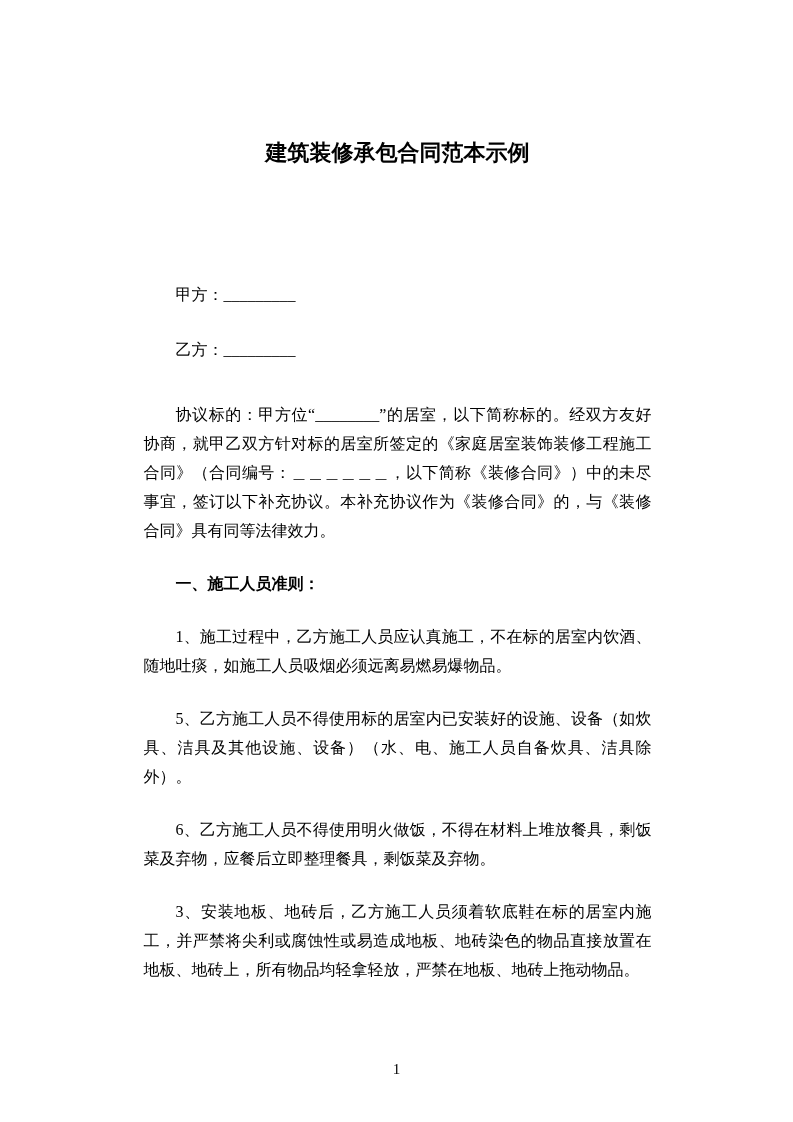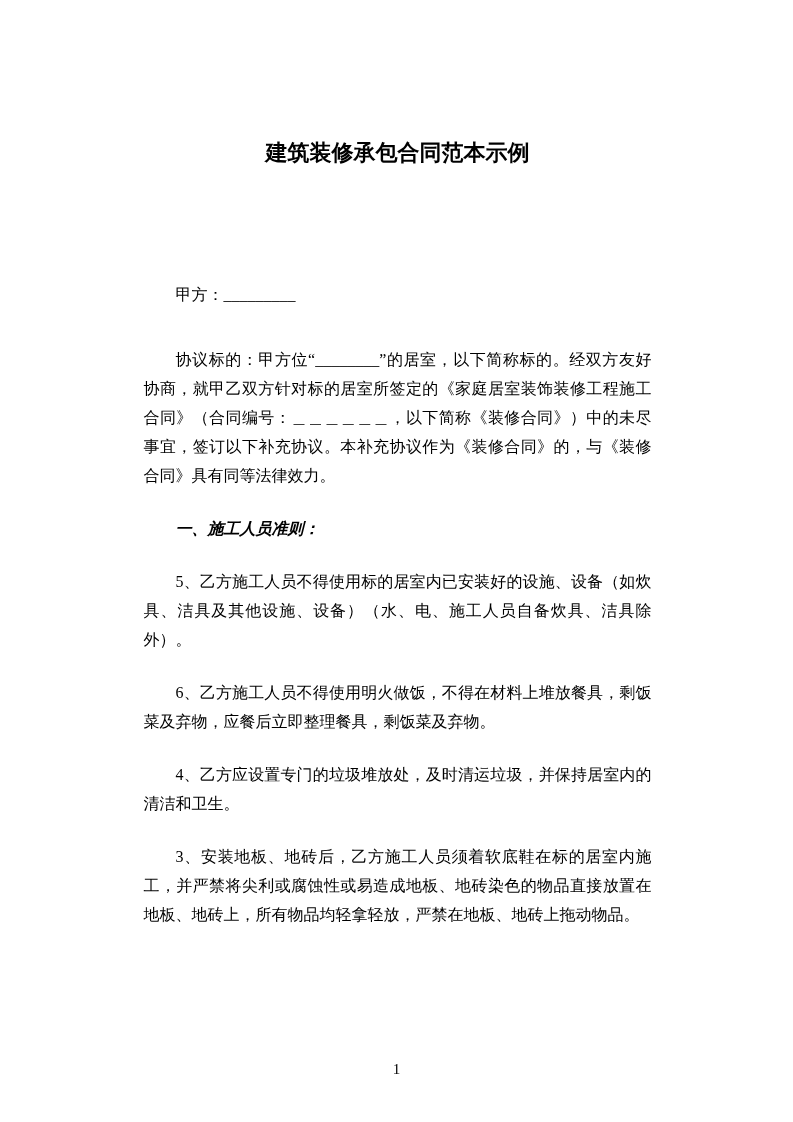--- a/index.html
+++ b/index.html
@@ -40,50 +40,50 @@
   .para {
     margin: 24px 0;
     text-indent: 2em;
     text-align: justify;
   }
   .para.first {
     margin-top: 36px;
   }
   .para.bold {
     font-weight: bold;
-    font-style: italic;
   }
   .page-number {
     position: absolute;
     bottom: 44px;
     left: 0;
     width: 100%;
     text-align: center;
     font-size: 15px;
     line-height: 18px;
   }
 </style>
 </head>
 <body>
 
 <div class="page">
 
   <h1 class="doc-title">建筑装修承包合同范本示例</h1>
 
   <div class="field-row"><span>甲方：</span><span class="blank">_________</span></div>
 
+  <div class="field-row"><span>乙方：</span><span class="blank">_________</span></div>
 
   <p class="para first">协议标的：甲方位“________”的居室，以下简称标的。经双方友好协商，就甲乙双方针对标的居室所签定的《家庭居室装饰装修工程施工合同》（合同编号：＿＿＿＿＿＿，以下简称《装修合同》）中的未尽事宜，签订以下补充协议。本补充协议作为《装修合同》的，与《装修合同》具有同等法律效力。</p>
 
   <p class="para bold">一、施工人员准则：</p>
 
+  <p class="para">1、施工过程中，乙方施工人员应认真施工，不在标的居室内饮酒、随地吐痰，如施工人员吸烟必须远离易燃易爆物品。</p>
 
   <p class="para">5、乙方施工人员不得使用标的居室内已安装好的设施、设备（如炊具、洁具及其他设施、设备）（水、电、施工人员自备炊具、洁具除外）。</p>
 
   <p class="para">6、乙方施工人员不得使用明火做饭，不得在材料上堆放餐具，剩饭菜及弃物，应餐后立即整理餐具，剩饭菜及弃物。</p>
 
-  <p class="para">4、乙方应设置专门的垃圾堆放处，及时清运垃圾，并保持居室内的清洁和卫生。</p>
 
   <p class="para">3、安装地板、地砖后，乙方施工人员须着软底鞋在标的居室内施工，并严禁将尖利或腐蚀性或易造成地板、地砖染色的物品直接放置在地板、地砖上，所有物品均轻拿轻放，严禁在地板、地砖上拖动物品。</p>
 
   <div class="page-number">1</div>
 
 </div>
 
 </body></html>

